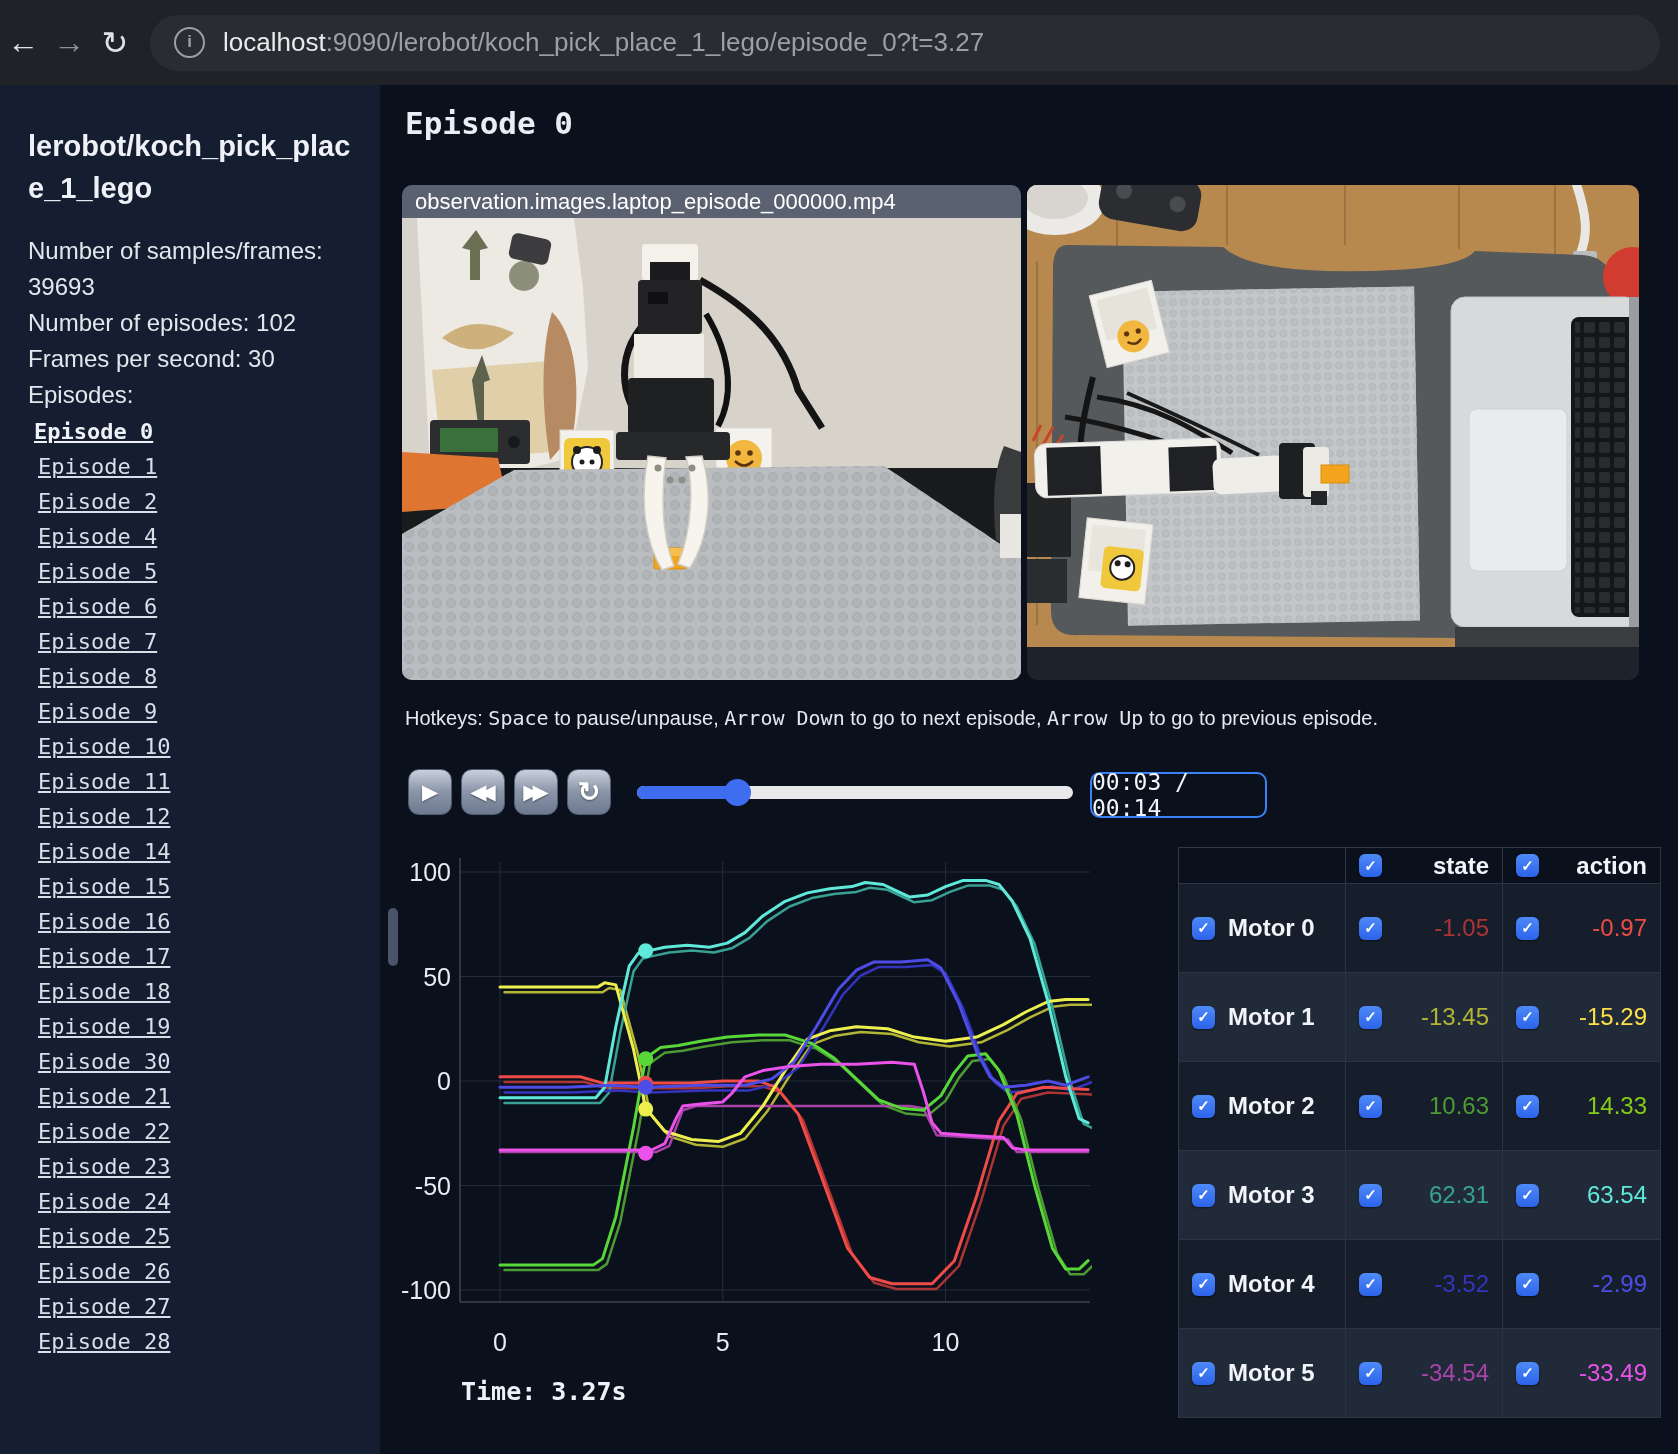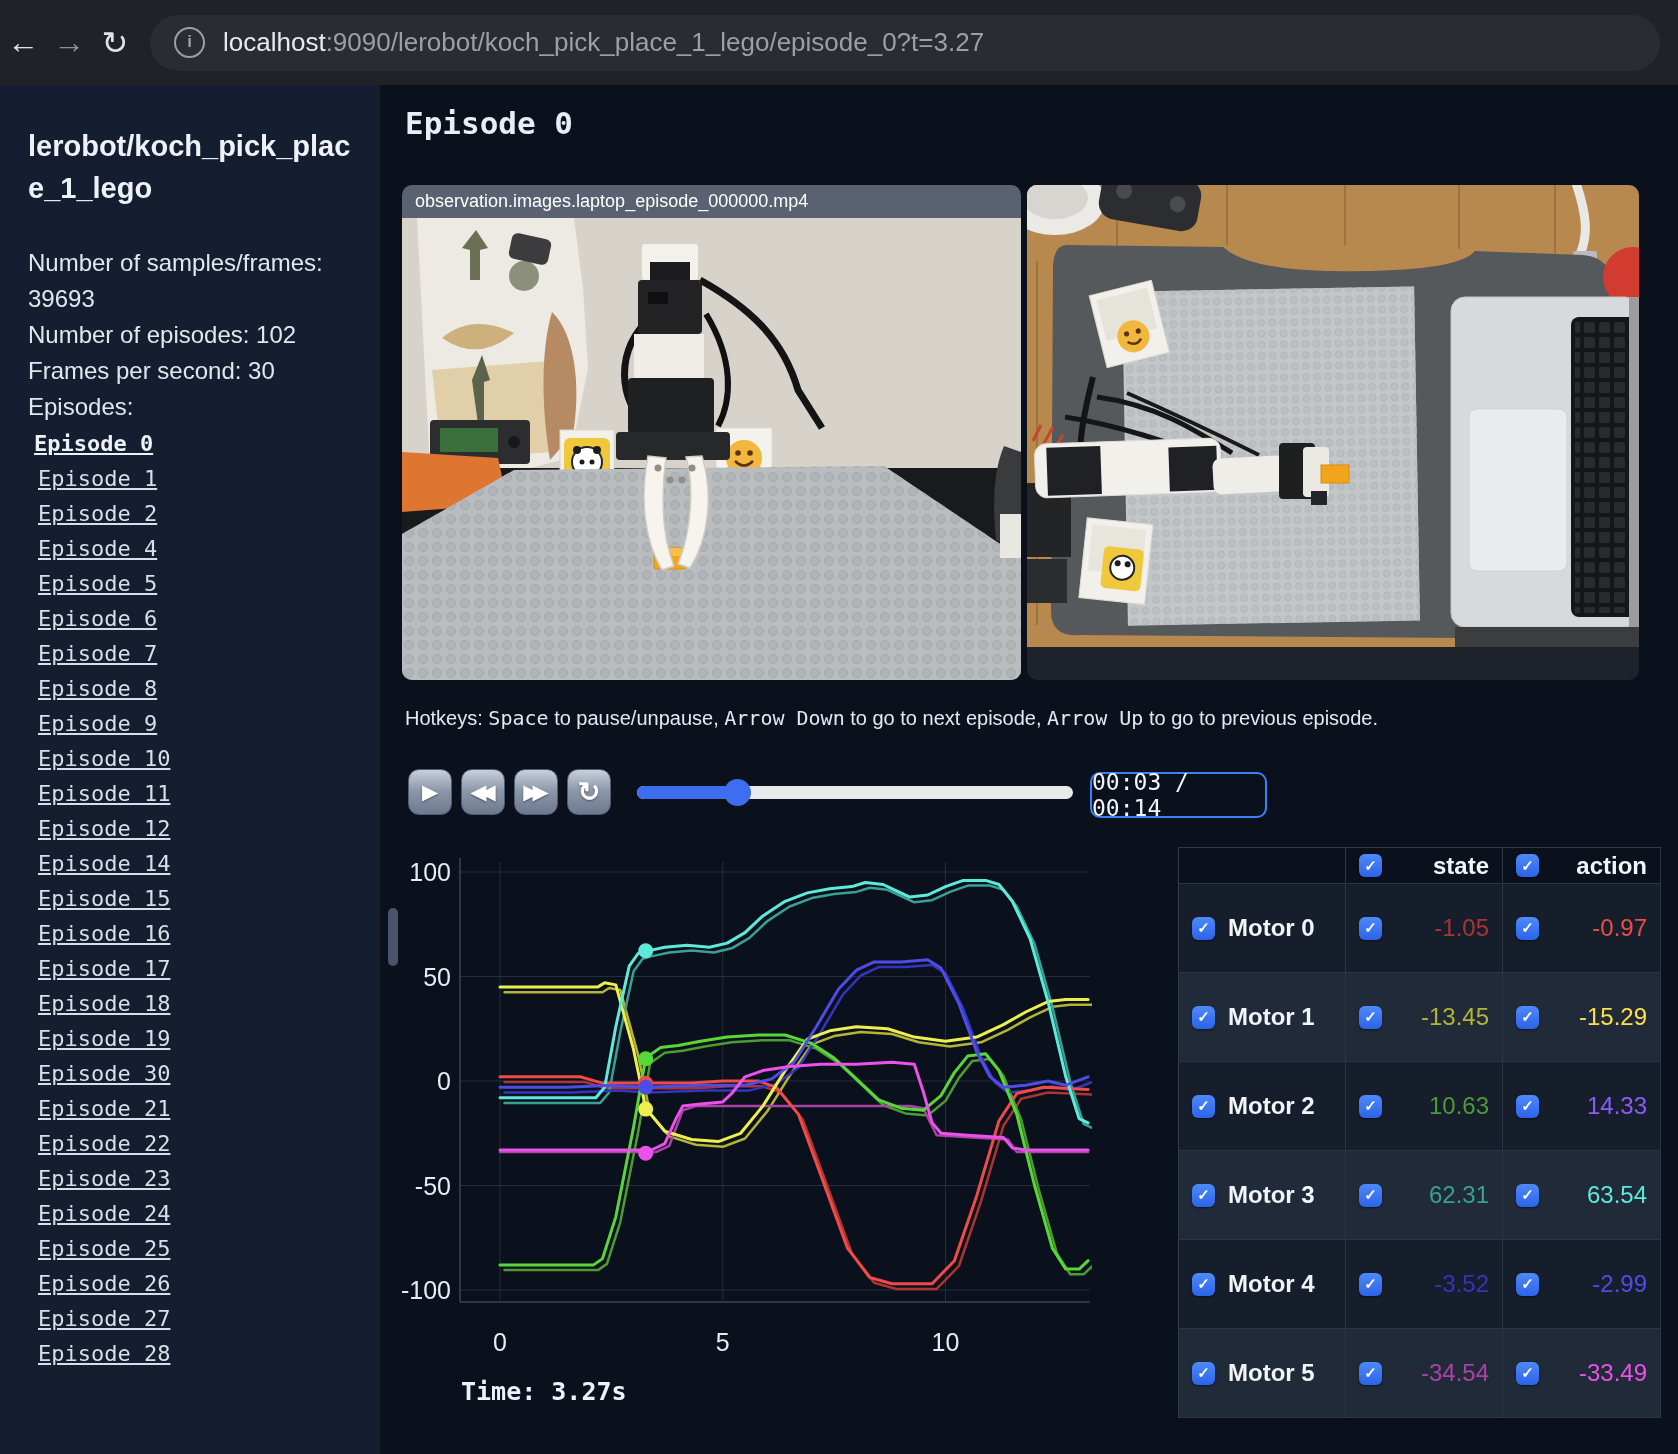--- a/index.html
+++ b/index.html
@@ -16,35 +16,35 @@
             display:flex;align-items:center;padding:0 24px;min-width:0;}
   .info-ic{width:27px;height:27px;border:2.5px solid #9aa0a6;border-radius:50%;color:#9aa0a6;
            font-size:17px;line-height:26px;text-align:center;font-weight:bold;margin-right:18px;flex:0 0 auto;}
   .url-text{font-size:26px;white-space:nowrap;overflow:hidden;}
   .url-host{color:#e8eaed;}
   .url-rest{color:#9aa0a6;}
 
   
   .sidebar{position:absolute;left:0;top:85px;width:380px;height:1369px;background:#141e30;
            box-sizing:border-box;padding:40px 22px 0 28px;}
-  .sb-title{font-size:29px;font-weight:bold;line-height:42px;overflow-wrap:anywhere;color:#eef1f7;margin-bottom:36px;}
+  .sb-title{font-size:29px;font-weight:bold;line-height:42px;overflow-wrap:anywhere;color:#eef1f7;margin-bottom:24px;}
   .sb-stat{font-size:24px;line-height:36px;color:#e2e7ee;}
   .ep-list{margin-top:1px;}
   .ep-link{display:block;font-family:"DejaVu Sans Mono",monospace;font-size:22px;line-height:35px;
            color:#d9dfe9;text-decoration:underline;padding-left:10px;cursor:pointer;}
   .ep-link.active{font-weight:bold;padding-left:6px;color:#eef2f8;}
 
   
   .main{position:absolute;left:380px;top:85px;width:1298px;height:1369px;background:#0b101d;}
   .page-heading{position:absolute;left:25px;top:20px;font-family:"DejaVu Sans Mono",monospace;
                 font-weight:bold;font-size:31px;color:#e9edf4;}
   .video-panel{position:absolute;top:100px;border-radius:10px;overflow:hidden;background:#1d222b;}
   #video1{left:22px;width:619px;height:495px;}
   #video2{left:647px;width:612px;height:495px;}
-  .video-header{height:33px;background:rgba(106,115,131,0.8);color:#fff;font-size:18px;line-height:33px;
+  .video-header{height:33px;background:rgba(106,115,131,0.8);color:#fff;font-size:22px;line-height:33px;
                 padding-left:13px;white-space:nowrap;overflow:hidden;}
   .vid-scene{display:block;width:100%;height:462px;}
 
   .hotkeys{position:absolute;left:25px;top:621px;font-size:20px;color:#e4e8ef;}
 
   .controls{position:absolute;left:28px;top:684px;display:flex;gap:9px;}
   .pbtn{width:44px;height:46px;border-radius:11px;border:1px solid #525d74;
         background:linear-gradient(180deg,#c9d0dc 0%,#8c96a9 48%,#6d798f 100%);
         color:#fff;display:flex;align-items:center;justify-content:center;cursor:pointer;
         font-size:21px;text-shadow:0 1px 2px rgba(0,0,0,.45);padding:0;}
@@ -405,21 +405,21 @@
       <div class="cell name row-even">
         <span class="cb">✓</span>
         <span>Motor 2</span>
       </div>
       <div class="cell val row-even">
         <span class="cb">✓</span>
         <span style="color: rgb(77, 155, 51);">10.63</span>
       </div>
       <div class="cell val row-even">
         <span class="cb">✓</span>
-        <span style="color: #8b5cf6;">14.33</span>
+        <span style="color: #84cc16;">14.33</span>
       </div>
       <div class="cell name row-odd">
         <span class="cb">✓</span>
         <span>Motor 3</span>
       </div>
       <div class="cell val row-odd">
         <span class="cb">✓</span>
         <span style="color: rgb(56, 161, 147);">62.31</span>
       </div>
       <div class="cell val row-odd">

